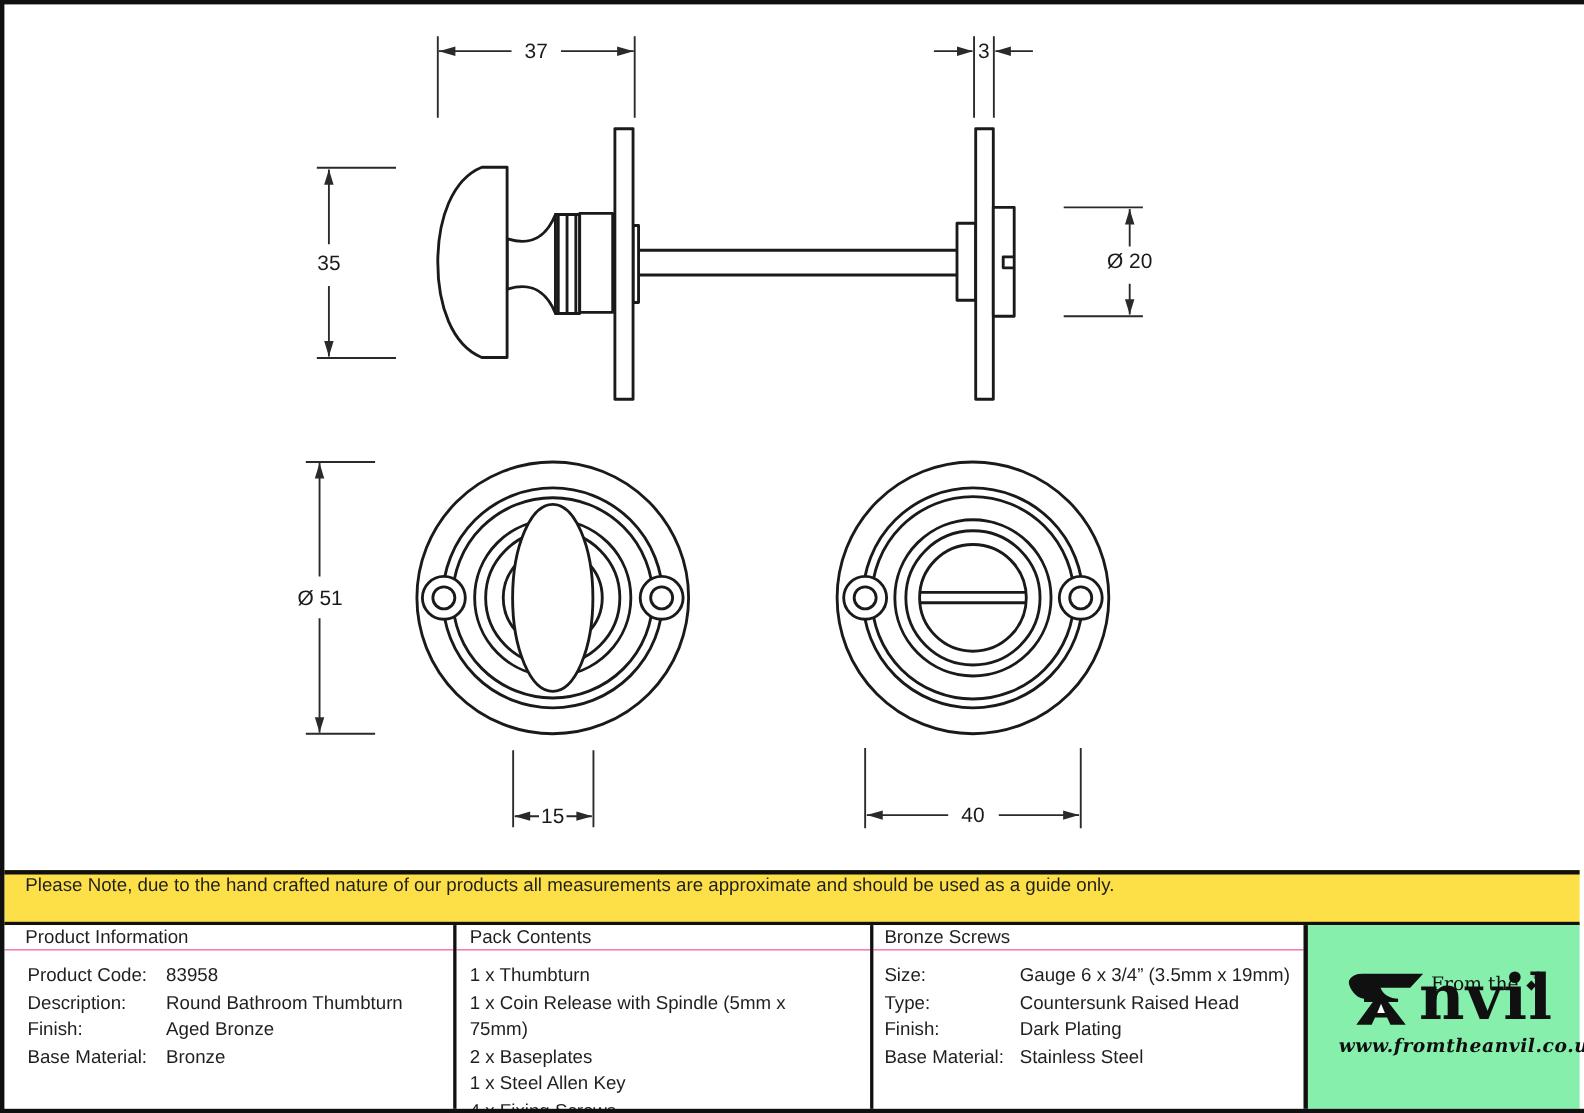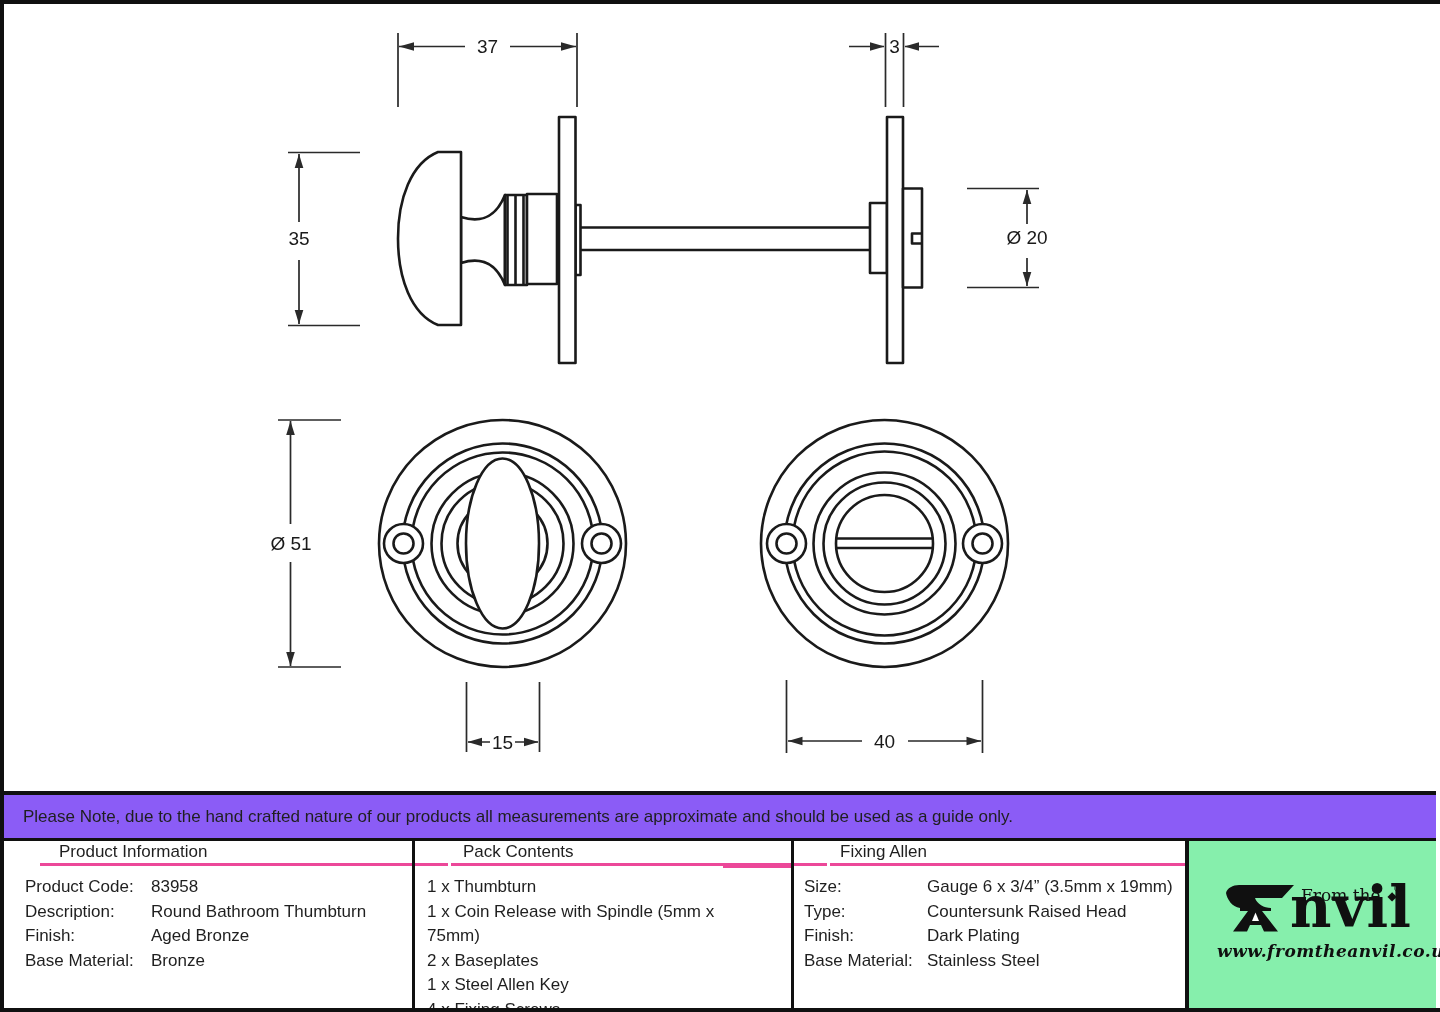--- a/index.html
+++ b/index.html
@@ -11,25 +11,25 @@
   
   .ol{fill:none;stroke:#1a1a1a;stroke-width:2.6px;stroke-linejoin:round;}
   .olw{fill:#ffffff;stroke:#1a1a1a;stroke-width:2.6px;stroke-linejoin:round;}
   .dim{fill:none;stroke:#2a2a2a;stroke-width:1.7px;}
   .arr{fill:#2a2a2a;stroke:none;}
   .dimtxt{font-family:"Liberation Sans",sans-serif;font-size:19px;fill:#1a1a1a;text-anchor:middle;}
 
   
   .note-row{position:absolute;left:4px;top:791px;width:1432px;height:50px;box-sizing:border-box;
             border-top:4px solid #101010;border-bottom:3px solid #101010;
-            display:flex;align-items:center;padding-left:19px;font-size:17px;background:#8b5cf6;}
+            display:flex;padding-left:19px;font-size:17px;background:#fde047;}
   .vdiv{position:absolute;top:841px;height:167px;background:#101010;z-index:30;}
   .vd1{left:412px;width:3px;} .vd2{left:791px;width:3px;} .vd3{left:1185px;width:4px;}
-  .hcell{position:absolute;top:841px;height:22px;box-sizing:content-box;border-bottom:5px solid #ec4899;
-         font-size:17px;line-height:22px;background:#fff;margin-left:36px;}
+  .hcell{position:absolute;top:841px;height:22px;box-sizing:content-box;border-bottom:1px solid #ec4899;
+         font-size:17px;line-height:22px;background:#fff;}
   .bcell{position:absolute;top:866px;height:142px;box-sizing:border-box;padding-top:9px;
          font-size:17px;line-height:24.5px;background:#fff;}
   .c1{left:4px;width:408px;} .c2{left:415px;width:308px;} .c3{left:794px;width:391px;}
   .hcell.c1{padding-left:19px;width:389px;} .hcell.c2{padding-left:12px;width:364px;} .hcell.c3{padding-left:10px;width:381px;}
   .bcell.c1{padding-left:21px;} .bcell.c2{padding-left:12px;} .bcell.c3{padding-left:10px;}
   .kv{display:flex;}
   .c1 .kv .k{width:126px;flex:0 0 126px;}
   .c3 .kv .k{width:123px;flex:0 0 123px;}
 
   
@@ -170,21 +170,21 @@
   <div class="vdiv vd2"></div>
   <div class="vdiv vd3"></div>
 
   <div class="hcell c1">
     <span>Product Information</span>
   </div>
   <div class="hcell c2">
     <span>Pack Contents</span>
   </div>
   <div class="hcell c3">
-    <span>Fixing Allen</span>
+    <span>Bronze Screws</span>
   </div>
 
   <div class="bcell c1">
     <div class="kv">
       <span class="k">Product Code:</span>
       <span class="v">83958</span>
     </div>
     <div class="kv">
       <span class="k">Description:</span>
       <span class="v">Round Bathroom Thumbturn</span>

